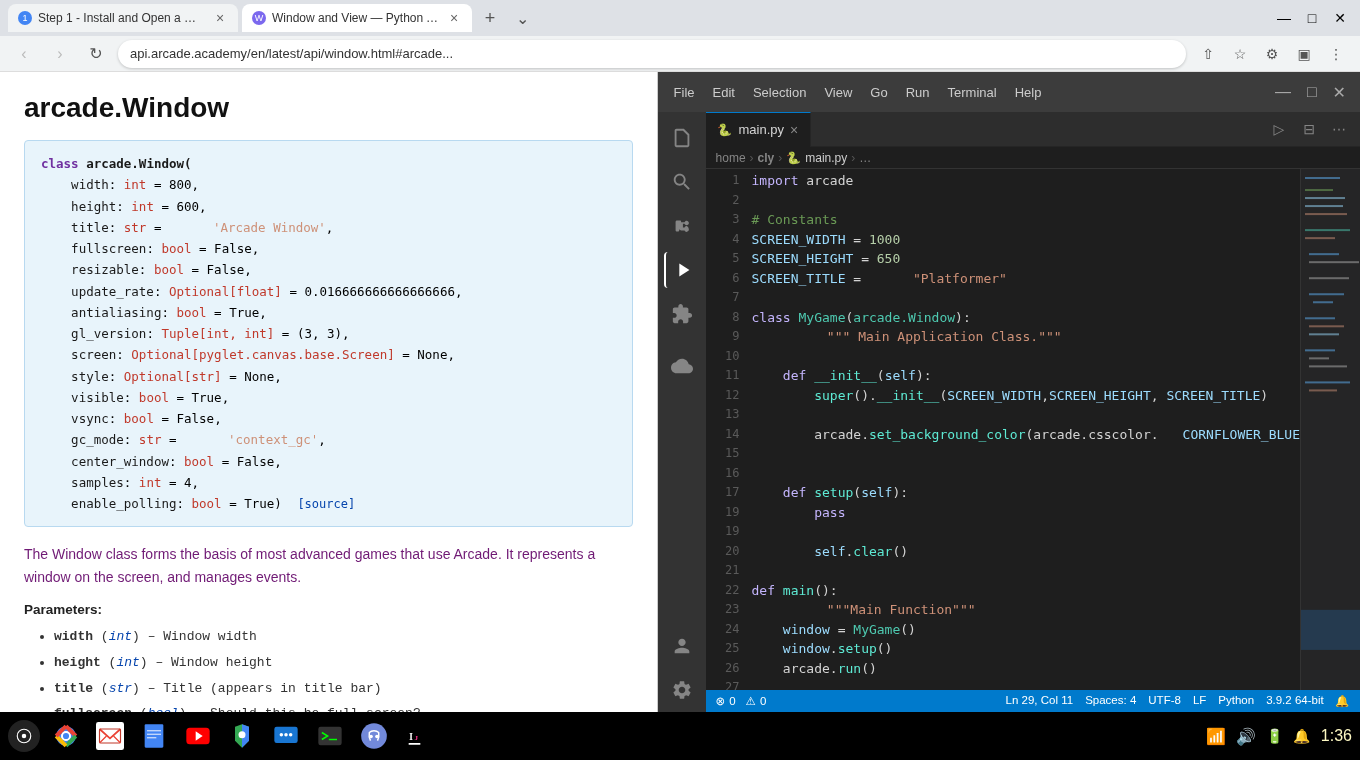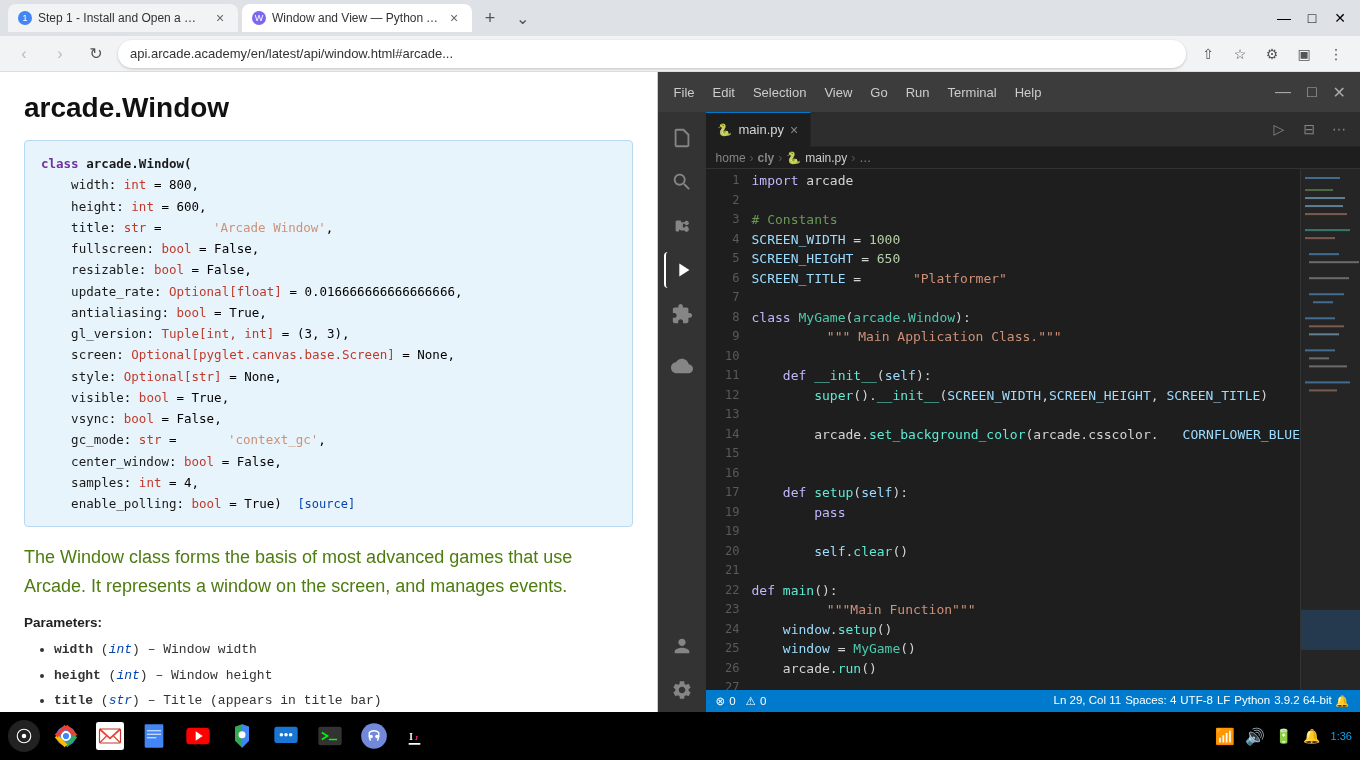--- a/index.html
+++ b/index.html
@@ -93,23 +93,23 @@
       font-size: 12.5px;
       margin-bottom: 16px;
       line-height: 1.7;
     }
     .kw { color: #7030a0; font-weight: bold; }
     .cls { color: #1a1a1a; font-weight: bold; }
     .param { color: #1a1a1a; }
     .type-opt { color: #c0392b; }
 
     .description {
-      font-size: 18px;
+      font-size: 14px;
       line-height: 1.6;
-      color: #4d7c0f;
+      color: #701a75;
       margin-bottom: 14px;
     }
     .params-heading {
       font-size: 13.5px;
       font-weight: bold;
       color: #222;
       margin-bottom: 8px;
     }
     .params-list {
       list-style: disc;
@@ -266,21 +266,21 @@
       height: 22px;
       display: flex;
       align-items: center;
       padding: 0 10px;
       font-size: 11.5px;
       color: #fff;
       gap: 12px;
       flex-shrink: 0;
     }
     .status-section { display: flex; align-items: center; gap: 4px; }
-    .status-right { margin-left: auto; display: flex; gap: 4px; }
+    .status-right { margin-left: auto; display: flex; gap: 12px; }
 
     
     .minimap {
       width: 60px;
       background: #1e1e1e;
       border-left: 1px solid #333;
       flex-shrink: 0;
       overflow: hidden;
     }
 
@@ -297,21 +297,21 @@
     .taskbar-icon {
       width: 36px;
       height: 36px;
       border-radius: 50%;
       display: flex;
       align-items: center;
       justify-content: center;
       cursor: pointer;
       font-size: 20px;
     }
-    .taskbar-time { text-align: right; font-size: 11px; color: #0ea5e9; }
+    .taskbar-time { text-align: right; font-size: 16px; color: #fef9c3; }
   </style>
 </head>
 <body>
 
 <div class="chrome-bar">
   <div class="chrome-tab">
     <div class="tab-icon" style="background:#4285f4; font-size:9px; color:white;">1</div>
     <span class="tab-label">Step 1 - Install and Open a Wi...</span>
     <span class="tab-close">×</span>
   </div>
@@ -523,22 +523,22 @@
             <div class="code-line">        <span style="color:#d4d4d4;">arcade</span><span class="s-punc">.</span><span class="s-fn">set_background_color</span><span class="s-punc">(</span><span style="color:#d4d4d4;">arcade</span><span class="s-punc">.</span><span style="color:#d4d4d4;">csscolor</span><span class="s-punc">.</span><span style="color:#9cdcfe;margin-left:24px;">CORNFLOWER_BLUE</span></div>
             <div class="code-line"></div>
             <div class="code-line"></div>
             <div class="code-line">    <span class="s-kw">def</span> <span class="s-fn">setup</span><span class="s-punc">(</span><span style="color:#9cdcfe;">self</span><span class="s-punc">):</span></div>
             <div class="code-line">        <span class="s-kw">pass</span></div>
             <div class="code-line"></div>
             <div class="code-line">        <span style="color:#9cdcfe;">self</span><span class="s-punc">.</span><span class="s-fn">clear</span><span class="s-punc">()</span></div>
             <div class="code-line"></div>
             <div class="code-line"><span class="s-kw">def</span> <span class="s-fn">main</span><span class="s-punc">():</span></div>
             <div class="code-line">    <span class="s-str">"""Main Function"""</span></div>
+            <div class="code-line">    <span style="color:#9cdcfe;">window</span> <span class="s-op">=</span> <span class="s-cls-name">MyGame</span><span class="s-punc">()</span></div>
             <div class="code-line">    <span style="color:#9cdcfe;">window</span><span class="s-punc">.</span><span class="s-fn">setup</span><span class="s-punc">()</span></div>
-            <div class="code-line">    <span style="color:#9cdcfe;">window</span> <span class="s-op">=</span> <span class="s-cls-name">MyGame</span><span class="s-punc">()</span></div>
             <div class="code-line">    <span style="color:#d4d4d4;">arcade</span><span class="s-punc">.</span><span class="s-fn">run</span><span class="s-punc">()</span></div>
             <div class="code-line"></div>
 
           </div>
 
           <div class="minimap">
             <svg width="60" height="100%" viewBox="0 0 60 520" preserveAspectRatio="none">
               <rect x="0" y="0" width="60" height="520" fill="#252526"></rect>
               <rect x="4" y="8" width="35" height="2" fill="#569cd6" opacity="0.6"></rect>
               <rect x="4" y="20" width="28" height="2" fill="#6a9955" opacity="0.6"></rect>

